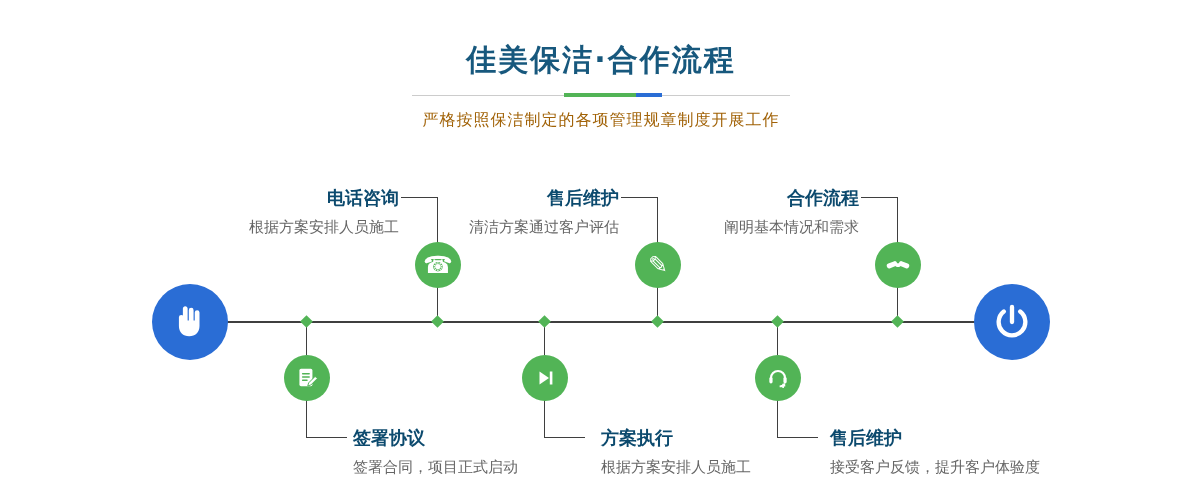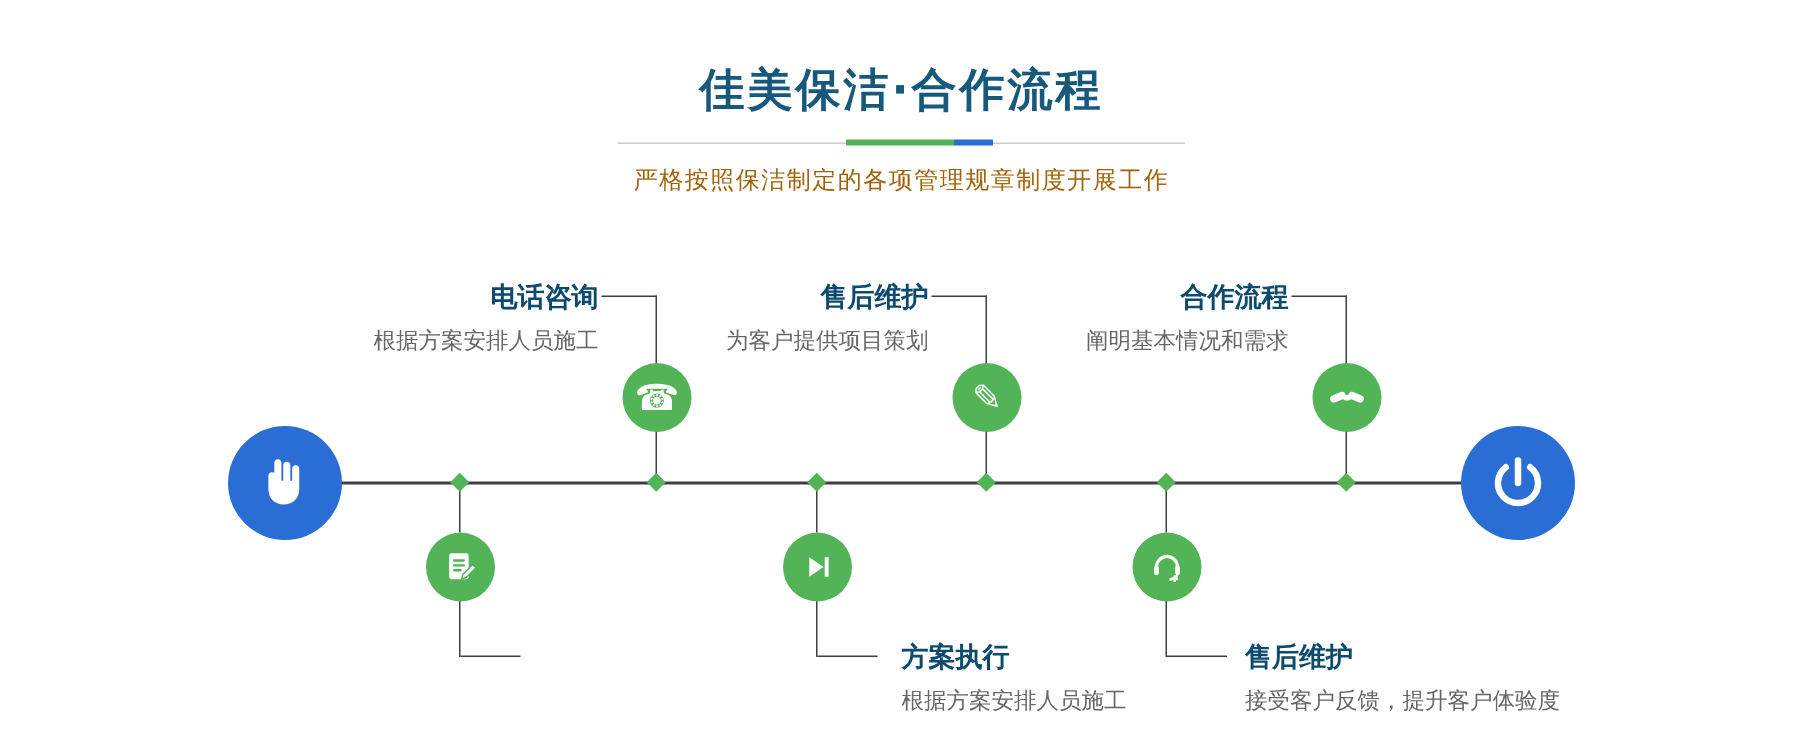--- a/index.html
+++ b/index.html
@@ -90,21 +90,21 @@
 
   <div class="hline" style="left:621px;top:197px;width:37px;"></div>
   <div class="vline" style="left:657px;top:197px;height:46px;"></div>
   <div class="vline" style="left:657px;top:287px;height:35px;"></div>
   <div class="node" style="left:635px;top:242px;">
     <span class="glyph">✎</span>
   </div>
   <div class="diamond" style="left:653px;"></div>
   <div class="lbl top" style="right:583px;">
     <div class="t">售后维护</div>
-    <div class="d">为客户提供项目策划</div>
+    <div class="d">清洁方案通过客户评估</div>
   </div>
 
   <div class="hline" style="left:861px;top:197px;width:37px;"></div>
   <div class="vline" style="left:897px;top:197px;height:46px;"></div>
   <div class="vline" style="left:897px;top:287px;height:35px;"></div>
   <div class="node" style="left:875px;top:242px;">
     <span>
       <svg viewBox="0 0 24 24" width="26" height="26">
         <g fill="#fff">
           <rect x="1.5" y="9.5" width="10" height="4.6" rx="2.3" transform="rotate(-22 6.5 12)"></rect>
@@ -128,20 +128,24 @@
       <svg viewBox="0 0 24 24" width="26" height="26">
         <rect x="5" y="3.5" width="12" height="16" rx="1.5" fill="#fff"></rect>
         <g stroke="#52b456" stroke-width="1.4" stroke-linecap="round">
           <path d="M8 8h6M8 11h6M8 14h4"></path>
         </g>
         <path fill="#fff" stroke="#52b456" stroke-width="0.9" d="M13.5 16.5l6-6 2 2-6 6-2.8.8z"></path>
       </svg>
     </span>
   </div>
   <div class="diamond" style="left:302px;"></div>
+  <div class="lbl bottom" style="left:353px;">
+    <div class="t">签署协议</div>
+    <div class="d">签署合同，项目正式启动</div>
+  </div>
 
   <div class="vline" style="left:544px;top:322px;height:33px;"></div>
   <div class="vline" style="left:544px;top:400px;height:38px;"></div>
   <div class="hline" style="left:545px;top:437px;width:40px;"></div>
   <div class="node" style="left:522px;top:355px;">
     <span>
       <svg viewBox="0 0 24 24" width="24" height="24" fill="#fff">
         <path d="M6.5 5.5l9.5 6.5-9.5 6.5z"></path>
         <rect x="16.8" y="5.5" width="2.6" height="13"></rect>
       </svg>

